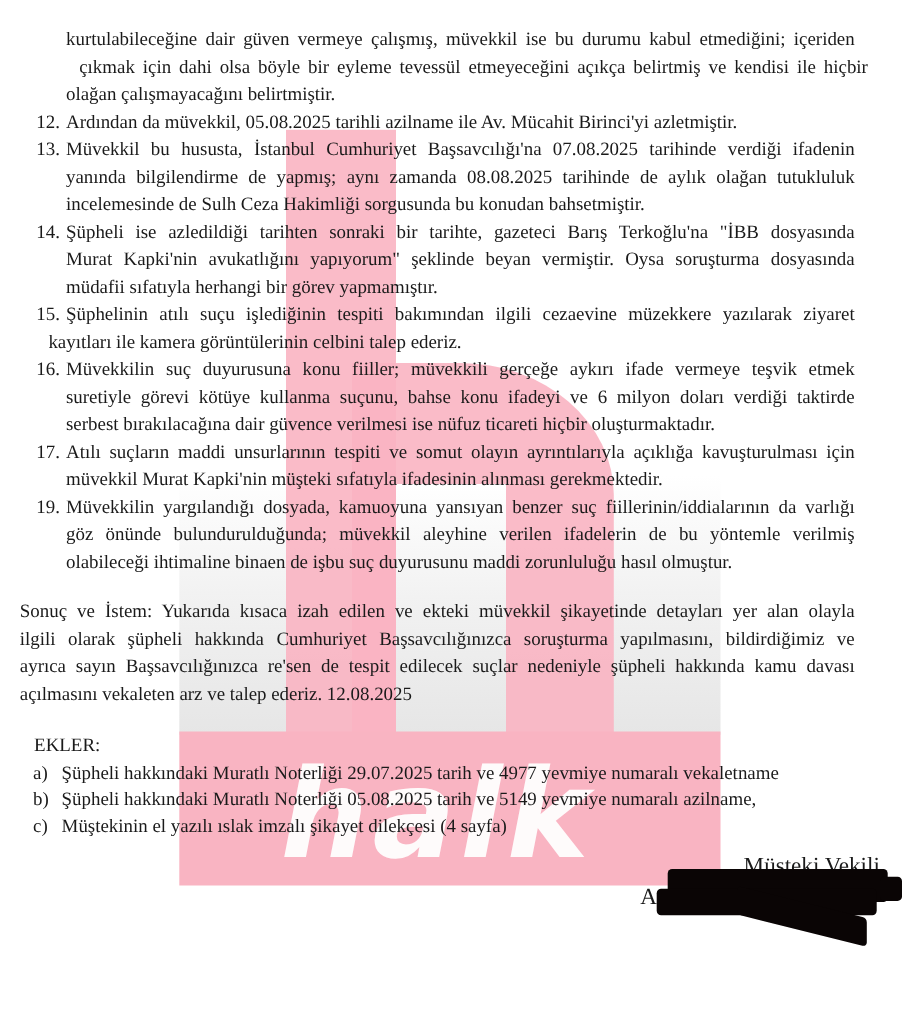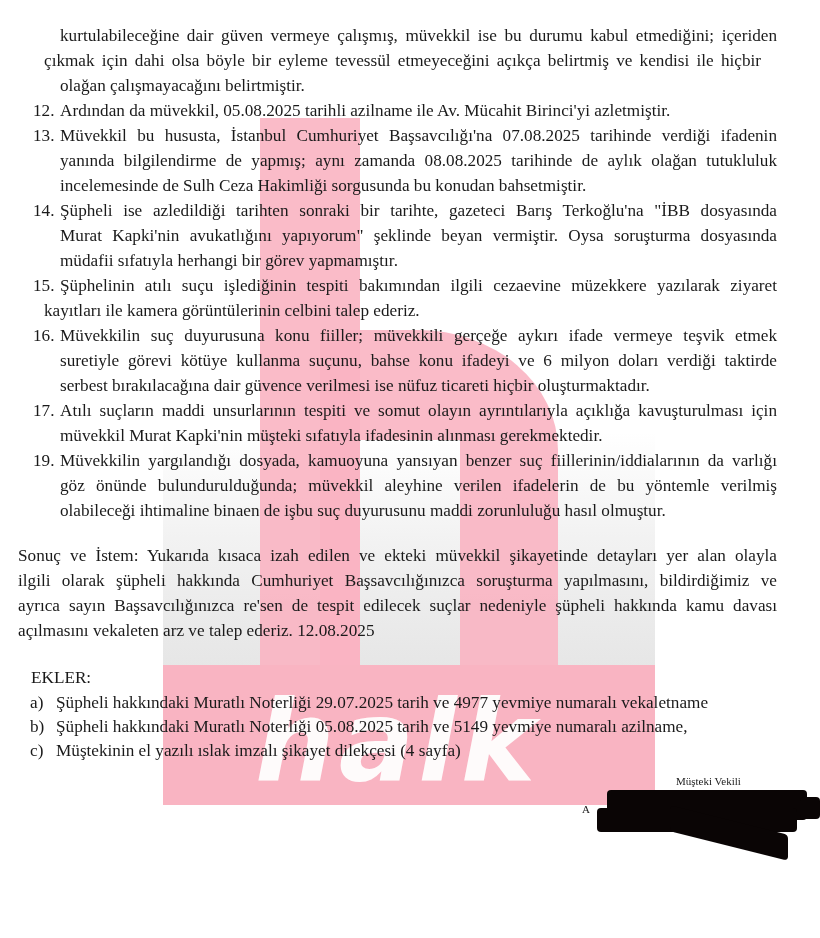--- a/index.html
+++ b/index.html
@@ -35,37 +35,37 @@
   .wm-word {
     position: absolute; left: 255px; top: 685px; z-index: 1;
     font-family: "DejaVu Sans", sans-serif; font-weight: bold;
     font-size: 112px; line-height: 112px; letter-spacing: 4px;
     color: #ffffff; opacity: 0.95; font-style: italic;
   }
   .content { position: absolute; left: 0; top: 0; width: 820px; z-index: 2; }
   .line { position: absolute; font-size: 17.2px; line-height: 22px; white-space: nowrap; }
   .just { text-align: justify; text-align-last: justify; white-space: normal; }
   .num { position: absolute; left: 33px; font-size: 17.2px; line-height: 22px; }
-  .sig { position: absolute; font-size: 11px; }
+  .sig { position: absolute; font-size: 21px; }
   .redact { position: absolute; background: #0a0505; z-index: 3; border-radius: 4px; }
 </style>
 </head>
 <body>
 
 <div class="wm wm-panel"></div>
 <div class="wm wm-arch"></div>
 <div class="wm wm-gap"></div>
 <div class="wm wm-left"></div>
 <div class="wm wm-band"></div>
 <div class="wm-word">halk</div>
 
 <div class="content">
 
   <div class="line just" style="left:60px;top:25px;width:717px">kurtulabileceğine dair güven vermeye çalışmış, müvekkil ise bu durumu kabul etmediğini; içeriden</div>
-  <div class="line just" style="left:44px;top:50px;width:717px">çıkmak için dahi olsa böyle bir eyleme tevessül etmeyeceğini açıkça belirtmiş ve kendisi ile hiçbir</div>
+  <div class="line just" style="left:72px;top:50px;width:717px">çıkmak için dahi olsa böyle bir eyleme tevessül etmeyeceğini açıkça belirtmiş ve kendisi ile hiçbir</div>
   <div class="line" style="left:60px;top:75px">olağan çalışmayacağını belirtmiştir.</div>
 
   <div class="num" style="top:100px">12.</div>
   <div class="line" style="left:60px;top:100px">Ardından da müvekkil, 05.08.2025 tarihli azilname ile Av. Mücahit Birinci'yi azletmiştir.</div>
 
   <div class="num" style="top:125px">13.</div>
   <div class="line just" style="left:60px;top:125px;width:717px">Müvekkil bu hususta, İstanbul Cumhuriyet Başsavcılığı'na 07.08.2025 tarihinde verdiği ifadenin</div>
   <div class="line just" style="left:60px;top:150px;width:717px">yanında bilgilendirme de yapmış; aynı zamanda 08.08.2025 tarihinde de aylık olağan tutukluluk</div>
   <div class="line" style="left:60px;top:175px">incelemesinde de Sulh Ceza Hakimliği sorgusunda bu konudan bahsetmiştir.</div>
 

